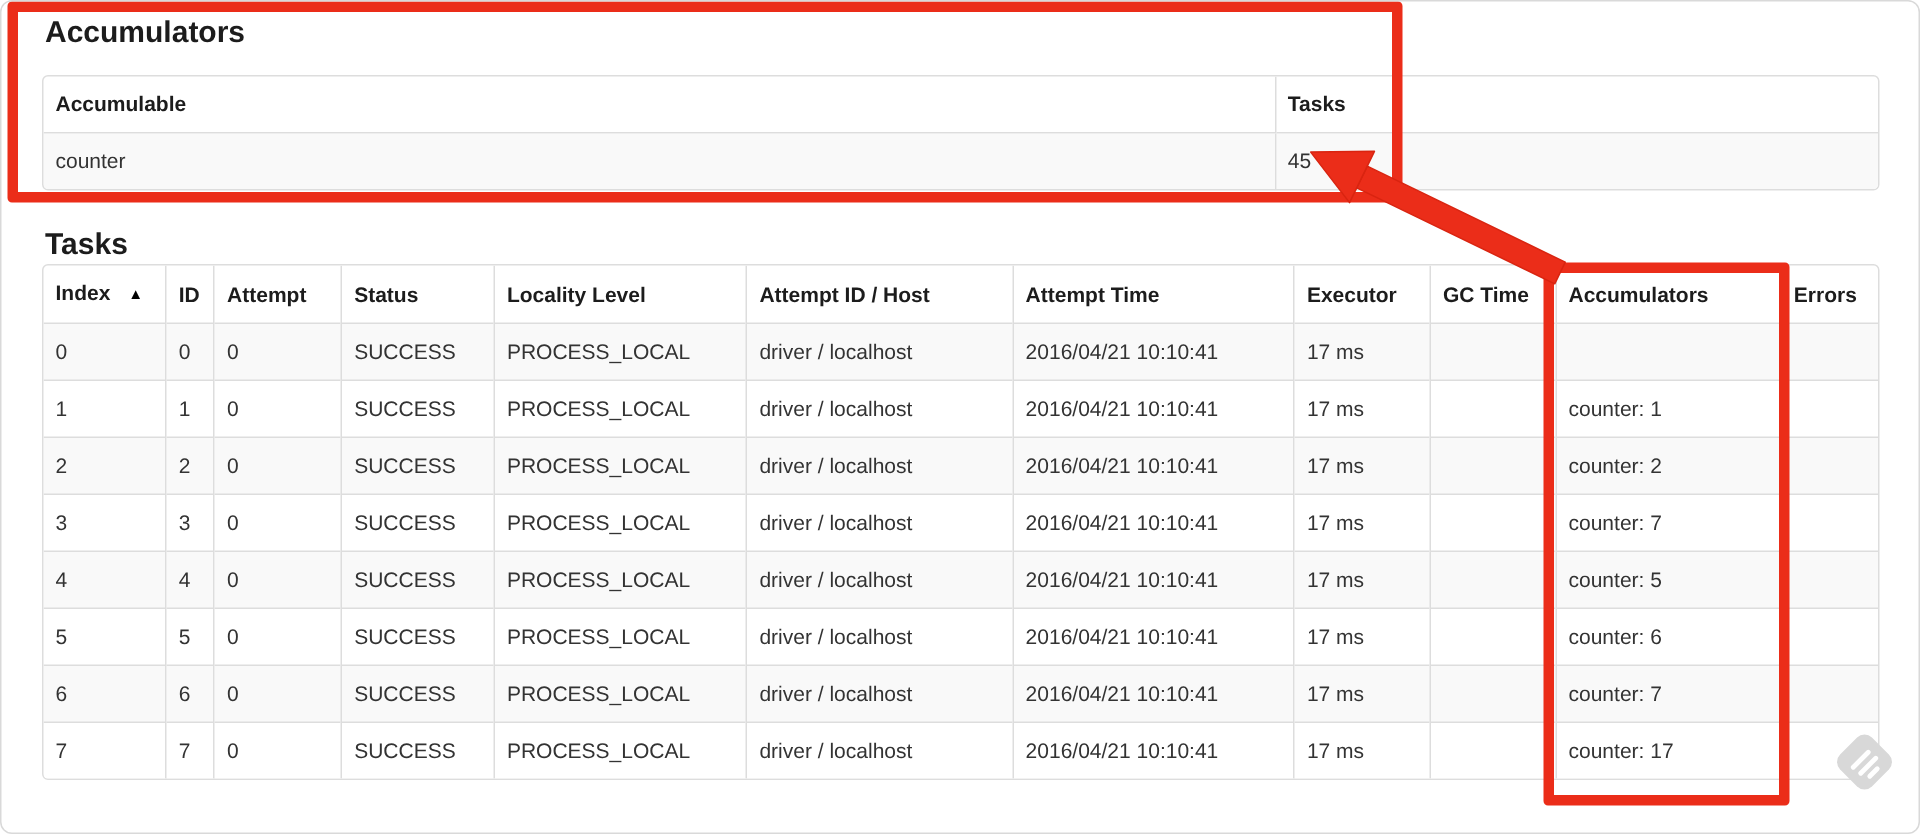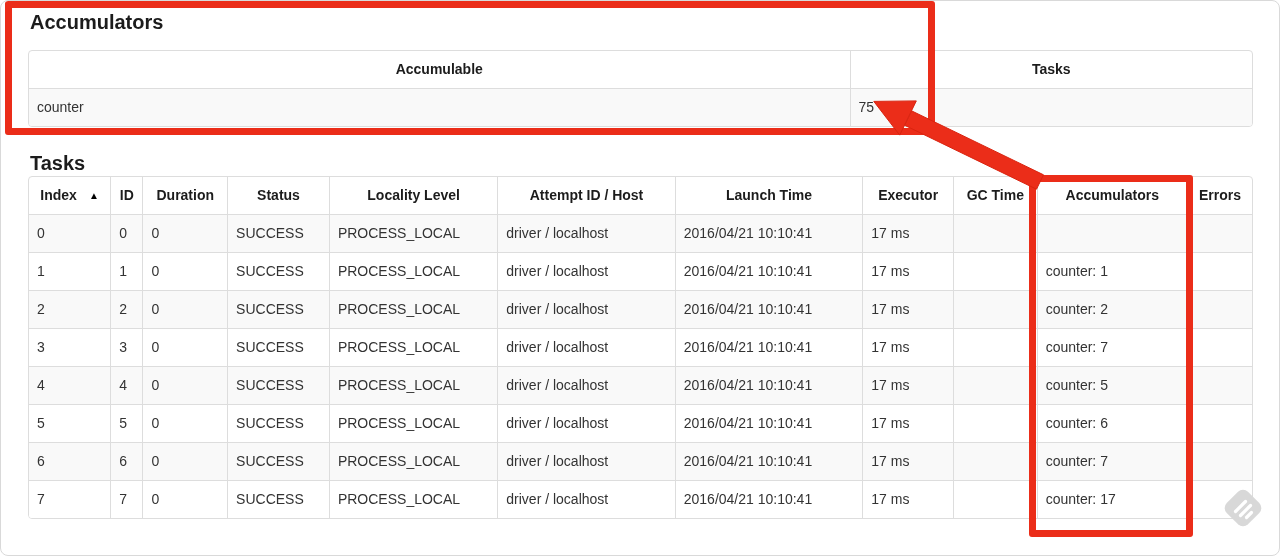--- a/index.html
+++ b/index.html
@@ -29,21 +29,21 @@
   #tasks-table-wrap { top:176px; width:1223px; }
 
   table { border-collapse:collapse; table-layout:fixed; width:100%; }
   th, td {
     border-left:1px solid #dddddd; border-top:1px solid #dddddd;
     padding:8px; font-size:14px; line-height:21px; text-align:left;
     white-space:nowrap; overflow:hidden; color:#333333;
   }
   tr > :first-child { border-left:none; }
   thead tr:first-child > th { border-top:none; }
-  th { font-weight:700; color:#1c1c1c;text-align:center; }
+  th { font-weight:700; color:#1c1c1c; }
   tbody tr:nth-child(odd) { background:#f9f9f9; }
   tbody tr:nth-child(even) { background:#ffffff; }
 
   .sort-icon { font-size:10px; margin-left:12px; color:#000; vertical-align:1px; }
 
   
   .annot-box {
     position:absolute; border:7px solid #eb2d19; border-radius:3px;
     z-index:10; pointer-events:none;
   }
@@ -67,21 +67,21 @@
       </colgroup>
     <thead>
       <tr>
         <th>Accumulable</th>
         <th>Tasks</th>
       </tr>
     </thead>
     <tbody>
         <tr>
           <td>counter</td>
-          <td>75</td>
+          <td>45</td>
         </tr>
       </tbody>
   </table>
 </div>
 
 <h2 class="section-title" id="tasks-title">Tasks</h2>
 
 <div class="tbl-wrap" id="tasks-table-wrap">
   <table>
     <colgroup>
@@ -94,25 +94,25 @@
       <col style="width:186px">
         <col style="width:90px">
         <col style="width:83px">
       <col style="width:149px">
         <col style="width:64px">
     </colgroup>
     <thead>
       <tr>
         <th><span>Index</span><span class="sort-icon">▲</span></th>
         <th>ID</th>
-        <th>Duration</th>
+        <th>Attempt</th>
         <th>Status</th>
         <th>Locality Level</th>
         <th>Attempt ID / Host</th>
-        <th>Launch Time</th>
+        <th>Attempt Time</th>
         <th>Executor</th>
         <th>GC Time</th>
         <th>Accumulators</th>
         <th>Errors</th>
       </tr>
     </thead>
     <tbody>
         <tr>
           <td>0</td>
           <td>0</td>

